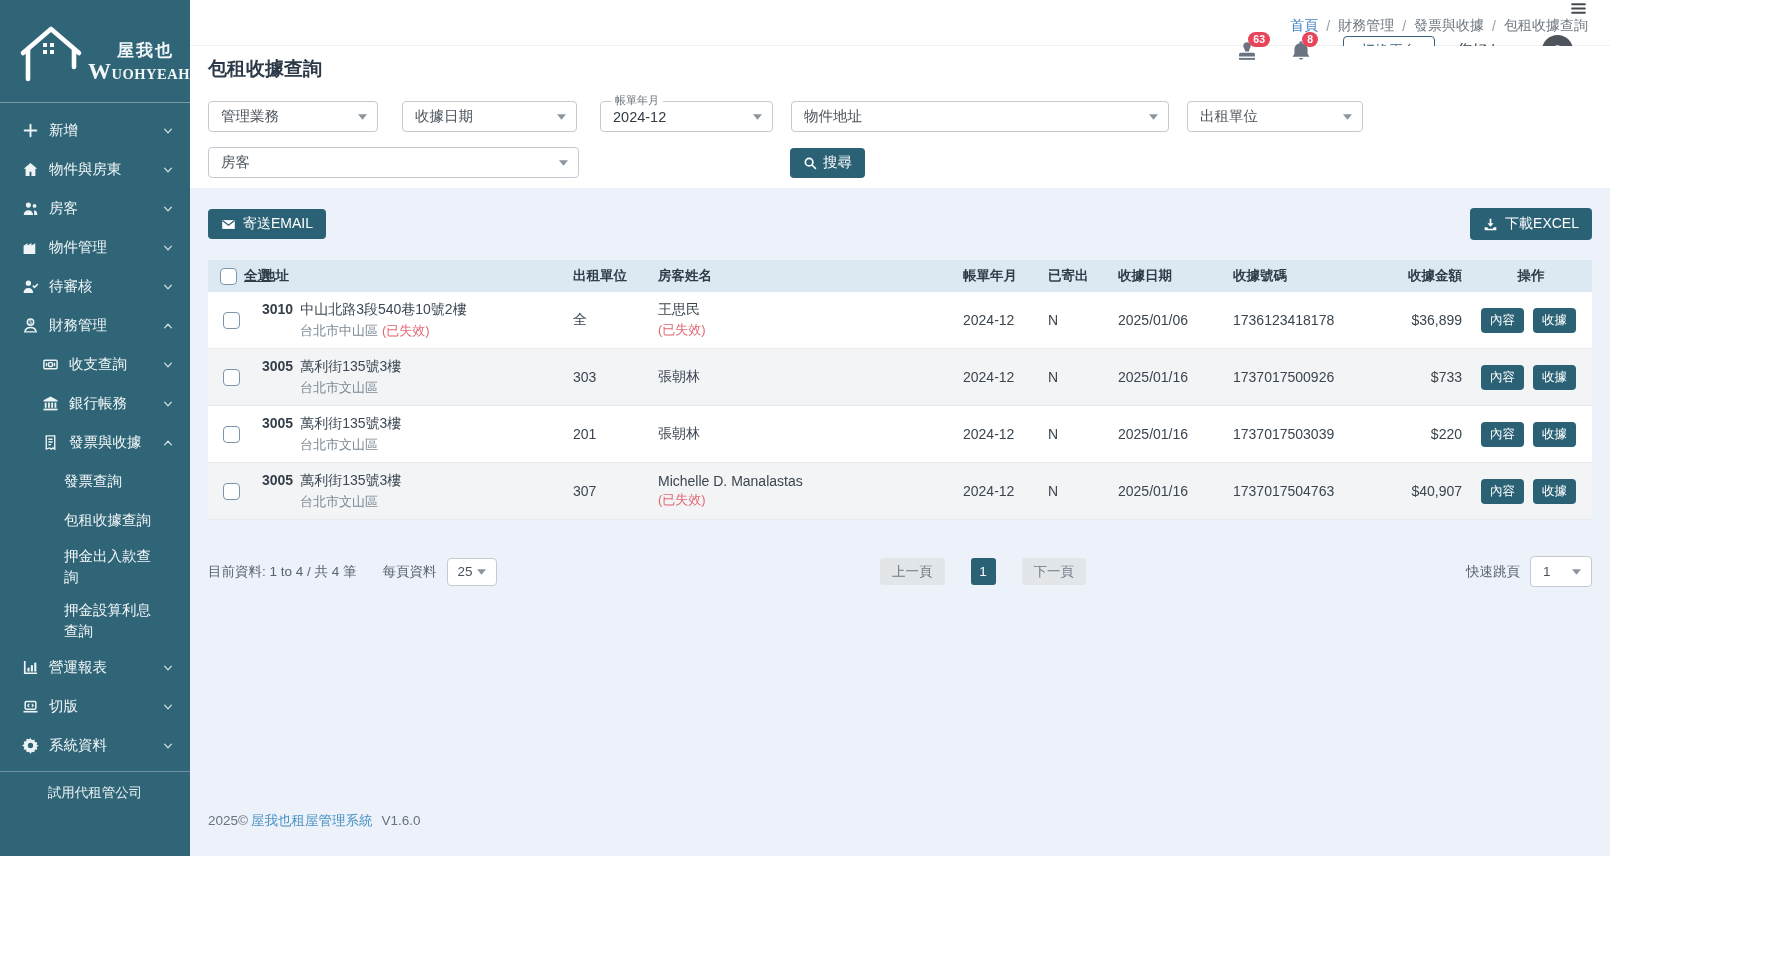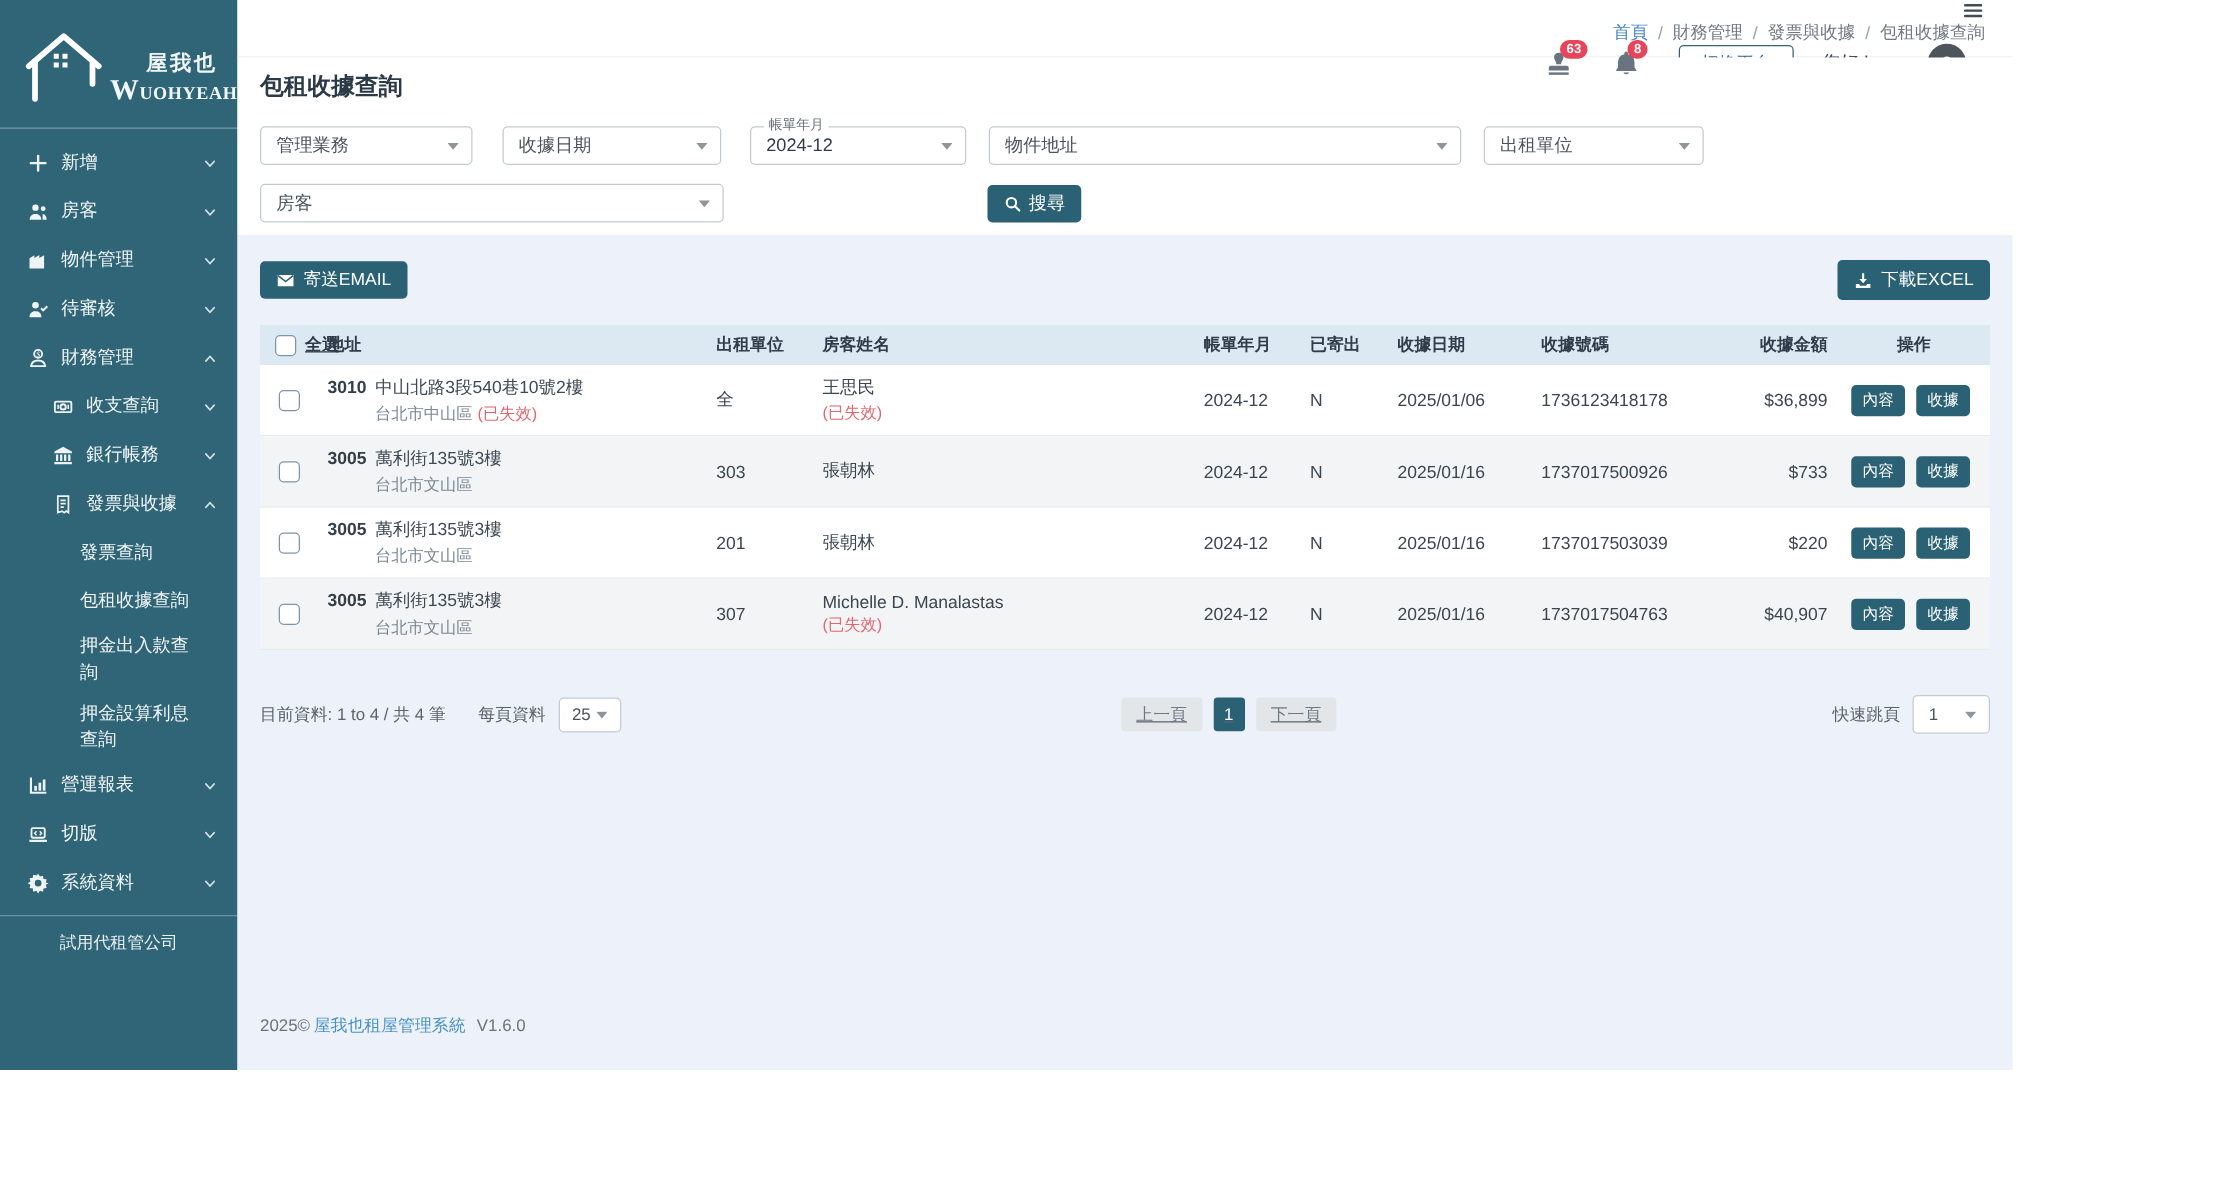--- a/index.html
+++ b/index.html
@@ -105,21 +105,21 @@
   .addr2{font-size:13px;color:#7a8894;margin-top:3px;margin-left:38px;}
   .red{color:var(--danger);margin-left:4px;font-size:13px;}
   .td-tenant .red{margin-left:0;margin-top:2px;}
   .td-amount{text-align:right;}
   .td-actions{display:flex;justify-content:flex-end;padding-right:16px !important;gap:9px;}
   .btn.sm{height:25px;padding:0 9px;font-size:12.5px;border-radius:4px;}
 
   .pager-row{margin-top:36px;position:relative;display:flex;align-items:center;height:31px;flex-shrink:0;font-size:13.5px;color:#5a646e;}
   .pp-label{margin-left:26px;}
   .pp-select{width:50px;height:28px;margin-left:10px;padding:0 18px 0 10px;font-size:13.5px;text-align:center;}
-  .pg-center{position:absolute;left:56%;transform:translateX(-50%);display:flex;align-items:flex-end;gap:9px;text-decoration:underline;}
+  .pg-center{position:absolute;left:56%;transform:translateX(-50%);display:flex;align-items:flex-end;gap:26px;}
   .pg-btn{height:27px;padding:0 12px;background:#e3e6e9;color:#6e7984;border:none;border-radius:3px;font-size:13.5px;cursor:pointer;font-family:inherit;}
   .pg-page{height:27px;min-width:25px;padding:0 7px;background:var(--accent);color:#fff;border-radius:3px;display:inline-flex;align-items:center;justify-content:center;font-size:13.5px;cursor:pointer;}
   .pg-right{margin-left:auto;display:flex;align-items:center;}
   .jump-select{width:62px;height:31px;margin-left:10px;padding:0 20px 0 12px;font-size:13.5px;}
 
   .page-footer{margin-top:auto;padding-bottom:26px;font-size:13.5px;color:#6a737c;}
   .flink{color:#4892c5;text-decoration:none;cursor:pointer;margin:0 3px;}
   .fver{margin-left:6px;}
 </style>
 </head>
@@ -163,20 +163,33 @@
             <span class="mi-label">新增</span>
             <span class="mi-chev">
               <svg viewBox="0 0 16 16" fill="none" stroke="currentColor" stroke-width="1.7" stroke-linecap="round">
                 <path d="M3.5 5.5L8 10.5l4.5-5"></path>
               </svg>
             </span>
           </div>
           <div class="menu-item lvl0">
             <span class="mi-icon">
               <svg viewBox="0 0 16 16" fill="currentColor">
+                <path d="M8 1.8L1.6 7.2h1.8V14h3.7v-3.9h1.8V14h3.7V7.2h1.8z"></path>
+              </svg>
+            </span>
+            <span class="mi-label">物件與房東</span>
+            <span class="mi-chev">
+              <svg viewBox="0 0 16 16" fill="none" stroke="currentColor" stroke-width="1.7" stroke-linecap="round">
+                <path d="M3.5 5.5L8 10.5l4.5-5"></path>
+              </svg>
+            </span>
+          </div>
+          <div class="menu-item lvl0">
+            <span class="mi-icon">
+              <svg viewBox="0 0 16 16" fill="currentColor">
                 <circle cx="6" cy="4.8" r="2.4"></circle>
                 <path d="M1.6 14c0-2.9 2-4.4 4.4-4.4S10.4 11.1 10.4 14z"></path>
                 <circle cx="11.8" cy="5.6" r="1.8"></circle>
                 <path d="M11.4 9.6c1.9.2 3 1.6 3 4.4h-3z"></path>
               </svg>
             </span>
             <span class="mi-label">房客</span>
             <span class="mi-chev">
               <svg viewBox="0 0 16 16" fill="none" stroke="currentColor" stroke-width="1.7" stroke-linecap="round">
                 <path d="M3.5 5.5L8 10.5l4.5-5"></path>

